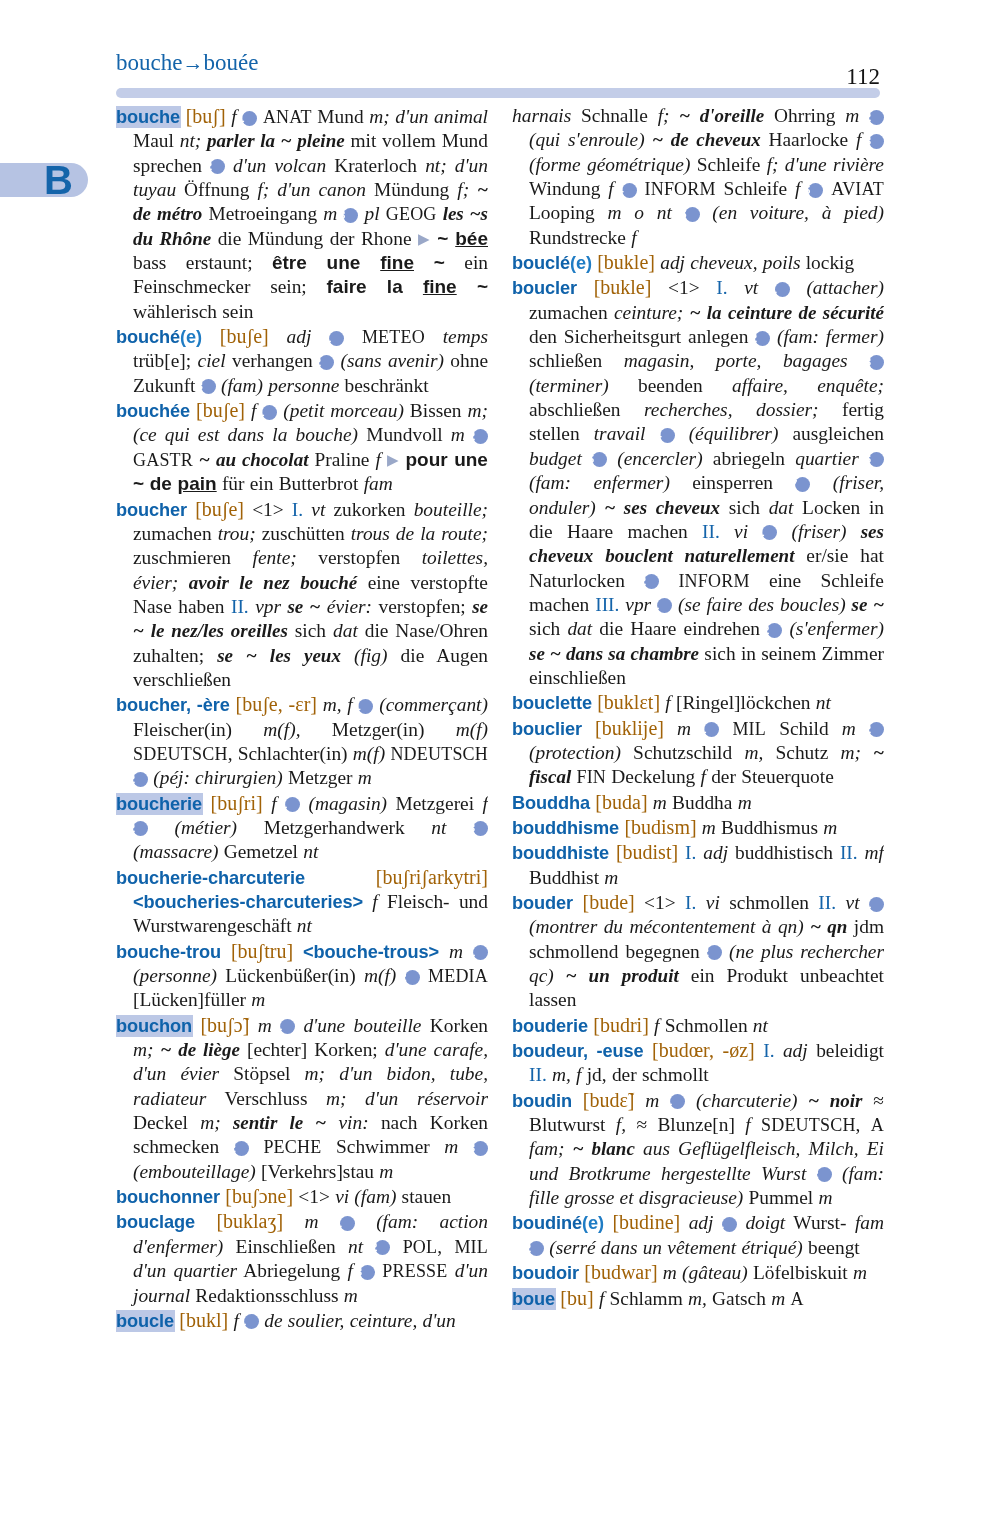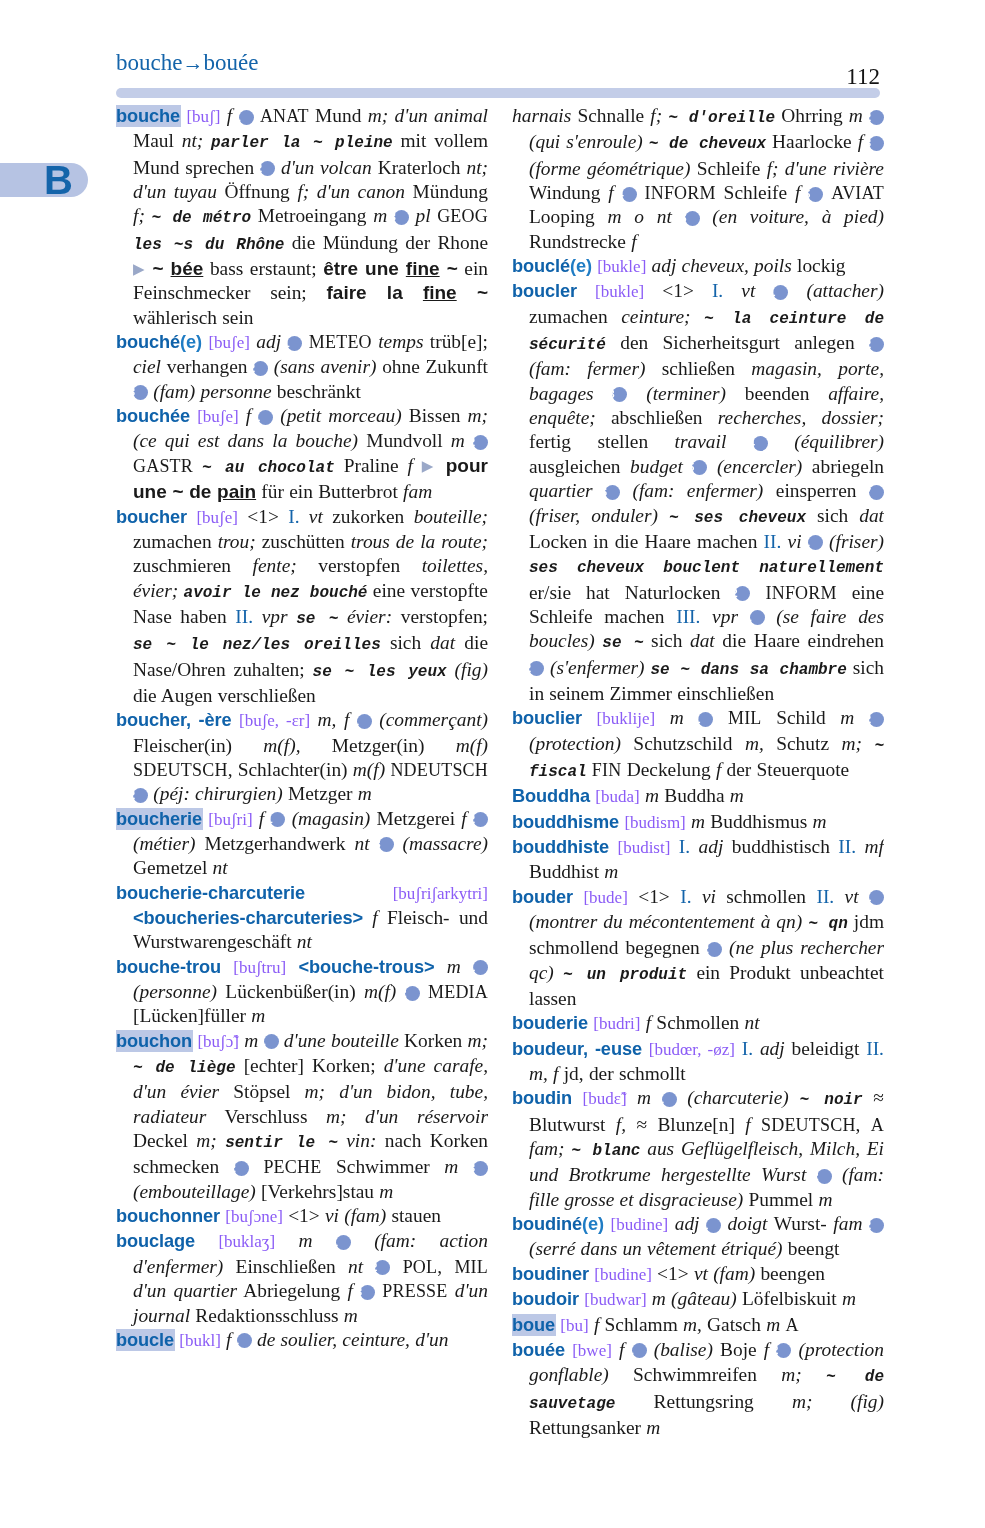--- a/index.html
+++ b/index.html
@@ -120,29 +120,29 @@
     color: #0f62aa;
     letter-spacing: -0.1px;
   }
   .hw.hl {
     background: #bcc8e6;
     box-shadow: 0 0 0 1px #bcc8e6;
   }
   .hw .light { color: #1f7cc4; }
 
   .ipa {
-    color: #8b5cf6;
-    font-family: "Liberation Serif", serif;
-    font-size: 17px;
+    color: #a16207;
+    font-family: "Liberation Serif", serif;
+    font-size: 20px;
   }
   .bold-fr {
     font-weight: bold;
     font-style: italic;
-    font-family: Liberation Mono, monospace;
-    font-size: 16px;
+    font-family: Liberation Serif, serif;
+    font-size: 19px;
   }
   .bold-de {
     font-weight: bold;
     font-family: "Liberation Sans", sans-serif;
     font-size: 19px;
   }
   .ul { text-decoration: underline; }
   .sc {
     font-variant: small-caps;
     font-style: normal;
@@ -206,29 +206,28 @@
         <p class="entry"><span class="hw">bouche-trou</span> <span class="ipa">[buʃtru]</span> <span><b class="hw">&lt;bouche-trous&gt;</b> <i>m</i> <span class="num">1</span> <i>(personne)</i> Lückenbüßer(in) <i>m(f)</i> <span class="num">2</span> <span class="sc">MEDIA</span> [Lücken]füller <i>m</i></span></p>
         <p class="entry"><span class="hw hl">bouchon</span> <span class="ipa">[buʃɔ̃]</span> <span><i>m</i> <span class="num">1</span> <i>d'une bouteille</i> Korken <i>m;</i> <b class="bold-fr">~ de liège</b> [echter] Korken; <i>d'une carafe, d'un évier</i> Stöpsel <i>m; d'un bidon, tube, radiateur</i> Verschluss <i>m; d'un réservoir</i> Deckel <i>m;</i> <b class="bold-fr">sentir le ~</b> <i>vin:</i> nach Korken schmecken <span class="num">2</span> <span class="sc">PECHE</span> Schwimmer <i>m</i> <span class="num">3</span> <i>(embouteillage)</i> [Verkehrs]stau <i>m</i></span></p>
         <p class="entry"><span class="hw">bouchonner</span> <span class="ipa">[buʃɔne]</span> <span>&lt;1&gt; <i>vi (fam)</i> stauen</span></p>
         <p class="entry"><span class="hw">bouclage</span> <span class="ipa">[buklaʒ]</span> <span><i>m</i> <span class="num">1</span> <i>(fam: action d'enfermer)</i> Einschließen <i>nt</i> <span class="num">2</span> <span class="sc">POL</span>, <span class="sc">MIL</span> <i>d'un quartier</i> Abriegelung <i>f</i> <span class="num">3</span> <span class="sc">PRESSE</span> <i>d'un journal</i> Redaktionsschluss <i>m</i></span></p>
         <p class="entry"><span class="hw hl">boucle</span> <span class="ipa">[bukl]</span> <span><i>f</i> <span class="num">1</span> <i>de soulier, ceinture, d'un</i></span></p>
       </div>
     <div class="col col-right" id="col-right">
         <p class="entry"><span><i>harnais</i> Schnalle <i>f;</i> <b class="bold-fr">~ d'oreille</b> Ohrring <i>m</i> <span class="num">2</span> <i>(qui s'enroule)</i> <b class="bold-fr">~ de cheveux</b> Haarlocke <i>f</i> <span class="num">3</span> <i>(forme géométrique)</i> Schleife <i>f; d'une rivière</i> Windung <i>f</i> <span class="num">4</span> <span class="sc">INFORM</span> Schleife <i>f</i> <span class="num">5</span> <span class="sc">AVIAT</span> Looping <i>m o nt</i> <span class="num">6</span> <i>(en voiture, à pied)</i> Rundstrecke <i>f</i></span></p>
         <p class="entry"><span class="hw">bouclé<span class="light">(e)</span></span> <span class="ipa">[bukle]</span> <span><i>adj cheveux, poils</i> lockig</span></p>
         <p class="entry"><span class="hw">boucler</span> <span class="ipa">[bukle]</span> <span>&lt;1&gt; <span class="rom">I.</span> <i>vt</i> <span class="num">1</span> <i>(attacher)</i> zumachen <i>ceinture;</i> <b class="bold-fr">~ la ceinture de sécurité</b> den Sicherheitsgurt anlegen <span class="num">2</span> <i>(fam: fermer)</i> schließen <i>magasin, porte, bagages</i> <span class="num">3</span> <i>(terminer)</i> beenden <i>affaire, enquête;</i> abschließen <i>recherches, dossier;</i> fertig stellen <i>travail</i> <span class="num">4</span> <i>(équilibrer)</i> ausgleichen <i>budget</i> <span class="num">5</span> <i>(encercler)</i> abriegeln <i>quartier</i> <span class="num">6</span> <i>(fam: enfermer)</i> einsperren <span class="num">7</span> <i>(friser, onduler)</i> <b class="bold-fr">~ ses cheveux</b> sich <i>dat</i> Locken in die Haare machen <span class="rom">II.</span> <i>vi</i> <span class="num">1</span> <i>(friser)</i> <b class="bold-fr">ses cheveux bouclent naturellement</b> er/sie hat Naturlocken <span class="num">2</span> <span class="sc">INFORM</span> eine Schleife machen <span class="rom">III.</span> <i>vpr</i> <span class="num">1</span> <i>(se faire des boucles)</i> <b class="bold-fr">se ~</b> sich <i>dat</i> die Haare eindrehen <span class="num">2</span> <i>(s'enfermer)</i> <b class="bold-fr">se ~ dans sa chambre</b> sich in seinem Zimmer einschließen</span></p>
+        <p class="entry"><span class="hw">bouclette</span> <span class="ipa">[buklɛt]</span> <span><i>f</i> [Ringel]löckchen <i>nt</i></span></p>
         <p class="entry"><span class="hw">bouclier</span> <span class="ipa">[buklije]</span> <span><i>m</i> <span class="num">1</span> <span class="sc">MIL</span> Schild <i>m</i> <span class="num">2</span> <i>(protection)</i> Schutzschild <i>m,</i> Schutz <i>m;</i> <b class="bold-fr">~ fiscal</b> <span class="sc">FIN</span> Deckelung <i>f</i> der Steuerquote</span></p>
         <p class="entry"><span class="hw">Bouddha</span> <span class="ipa">[buda]</span> <span><i>m</i> Buddha <i>m</i></span></p>
         <p class="entry"><span class="hw">bouddhisme</span> <span class="ipa">[budism]</span> <span><i>m</i> Buddhismus <i>m</i></span></p>
         <p class="entry"><span class="hw">bouddhiste</span> <span class="ipa">[budist]</span> <span><span class="rom">I.</span> <i>adj</i> buddhistisch <span class="rom">II.</span> <i>mf</i> Buddhist <i>m</i></span></p>
         <p class="entry"><span class="hw">bouder</span> <span class="ipa">[bude]</span> <span>&lt;1&gt; <span class="rom">I.</span> <i>vi</i> schmollen <span class="rom">II.</span> <i>vt</i> <span class="num">1</span> <i>(montrer du mécontentement à qn)</i> <b class="bold-fr">~ qn</b> jdm schmollend begegnen <span class="num">2</span> <i>(ne plus rechercher qc)</i> <b class="bold-fr">~ un produit</b> ein Produkt unbeachtet lassen</span></p>
         <p class="entry"><span class="hw">bouderie</span> <span class="ipa">[budri]</span> <span><i>f</i> Schmollen <i>nt</i></span></p>
         <p class="entry"><span class="hw">boudeur, -euse</span> <span class="ipa">[budœr, -øz]</span> <span><span class="rom">I.</span> <i>adj</i> beleidigt <span class="rom">II.</span> <i>m, f</i> jd, der schmollt</span></p>
         <p class="entry"><span class="hw">boudin</span> <span class="ipa">[budɛ̃]</span> <span><i>m</i> <span class="num">1</span> <i>(charcuterie)</i> <b class="bold-fr">~ noir</b> ≈ Blutwurst <i>f,</i> ≈ Blunze[n] <i>f</i> <span class="sc">SDEUTSCH</span>, <span class="sc">A</span> <i>fam;</i> <b class="bold-fr">~ blanc</b> <i>aus Geflügelfleisch, Milch, Ei und Brotkrume hergestellte Wurst</i> <span class="num">2</span> <i>(fam: fille grosse et disgracieuse)</i> Pummel <i>m</i></span></p>
         <p class="entry"><span class="hw">boudiné<span class="light">(e)</span></span> <span class="ipa">[budine]</span> <span><i>adj</i> <span class="num">1</span> <i>doigt</i> Wurst- <i>fam</i> <span class="num">2</span> <i>(serré dans un vêtement étriqué)</i> beengt</span></p>
-        <p class="entry"><span class="hw">boudiner</span> <span class="ipa">[budine]</span> <span>&lt;1&gt; <i>vt (fam)</i> beengen</span></p>
         <p class="entry"><span class="hw">boudoir</span> <span class="ipa">[budwar]</span> <span><i>m (gâteau)</i> Löfelbiskuit <i>m</i></span></p>
         <p class="entry"><span class="hw hl">boue</span> <span class="ipa">[bu]</span> <span><i>f</i> Schlamm <i>m,</i> Gatsch <i>m</i> <span class="sc">A</span></span></p>
-        <p class="entry"><span class="hw">bouée</span> <span class="ipa">[bwe]</span> <span><i>f</i> <span class="num">1</span> <i>(balise)</i> Boje <i>f</i> <span class="num">2</span> <i>(protection gonflable)</i> Schwimmreifen <i>m;</i> <b class="bold-fr">~ de sauvetage</b> Rettungsring <i>m; (fig)</i> Rettungsanker <i>m</i></span></p>
       </div>
   </div>
 
 </div>
 
 </body></html>

